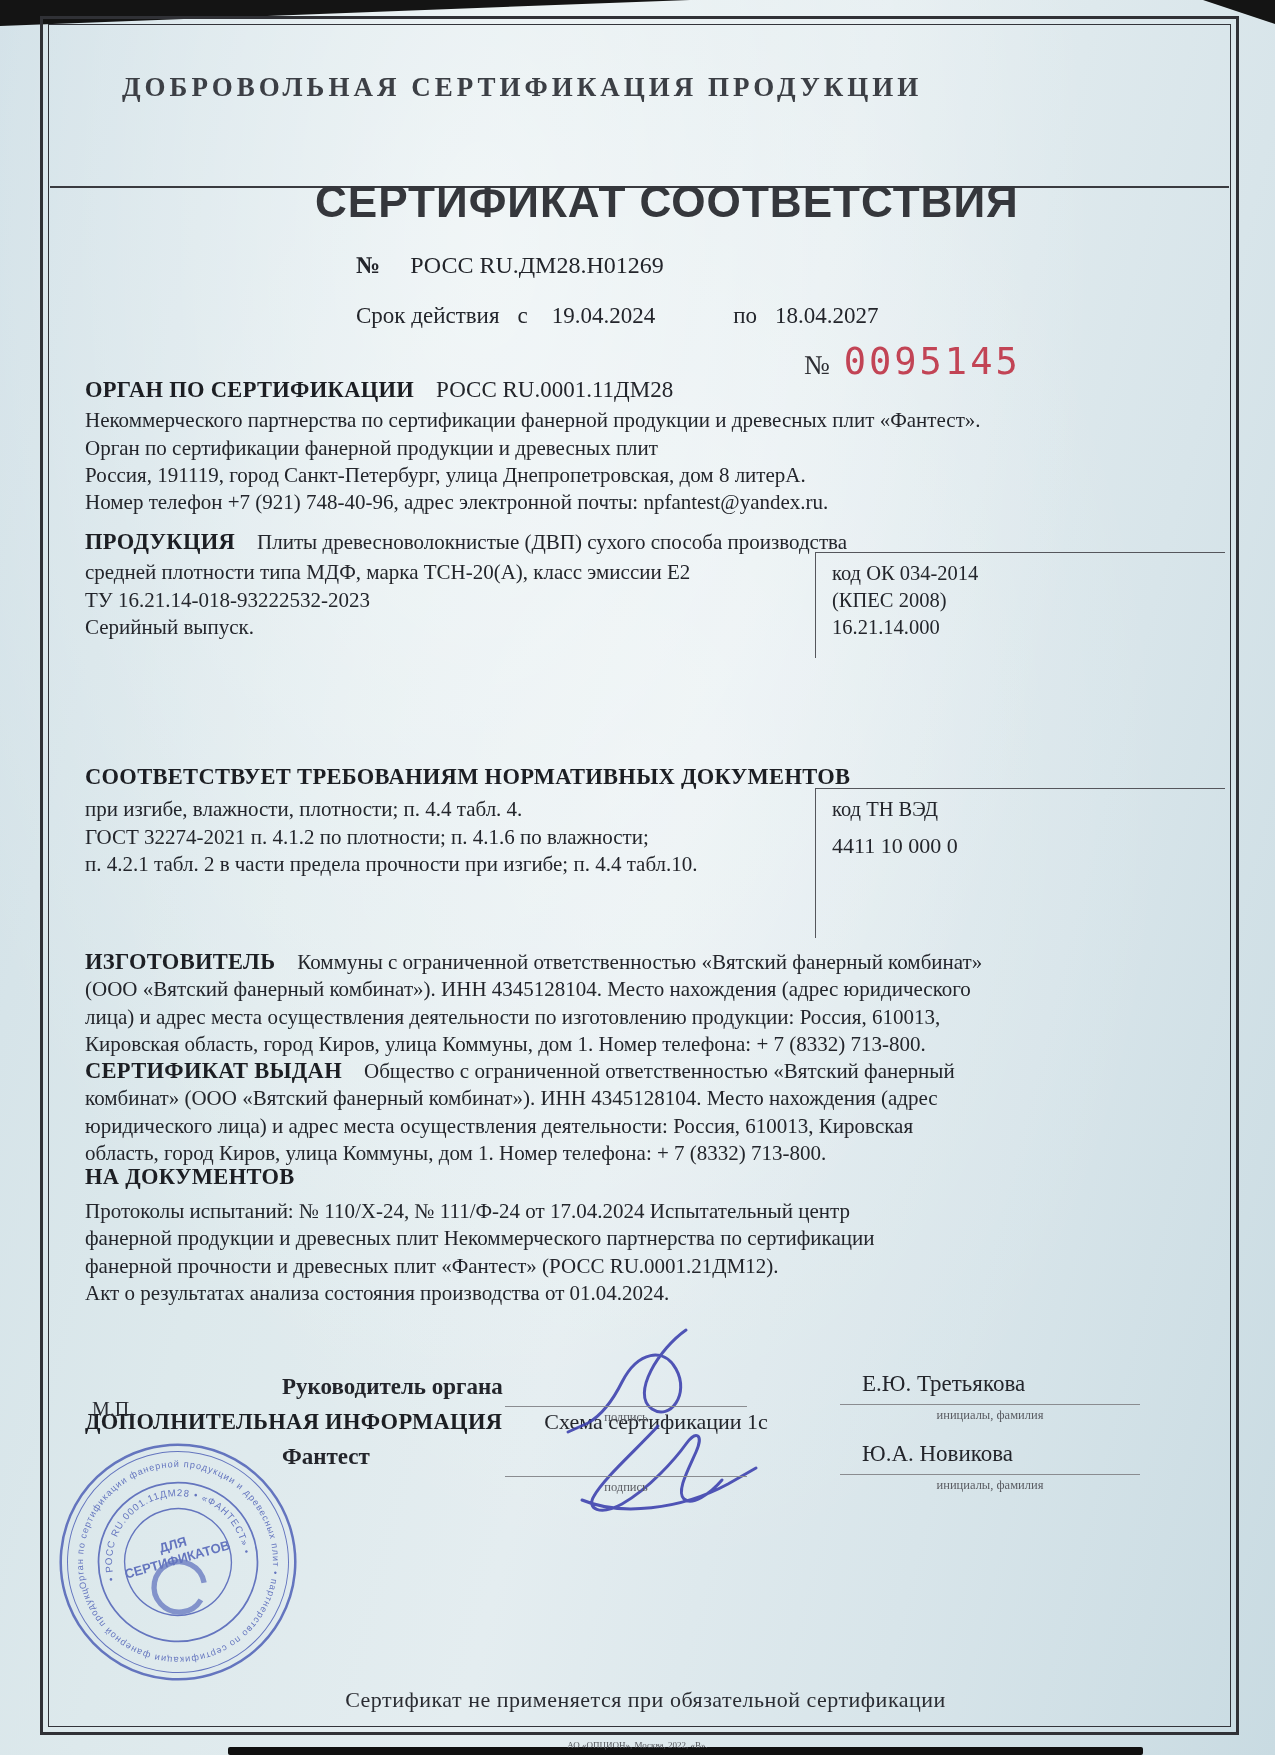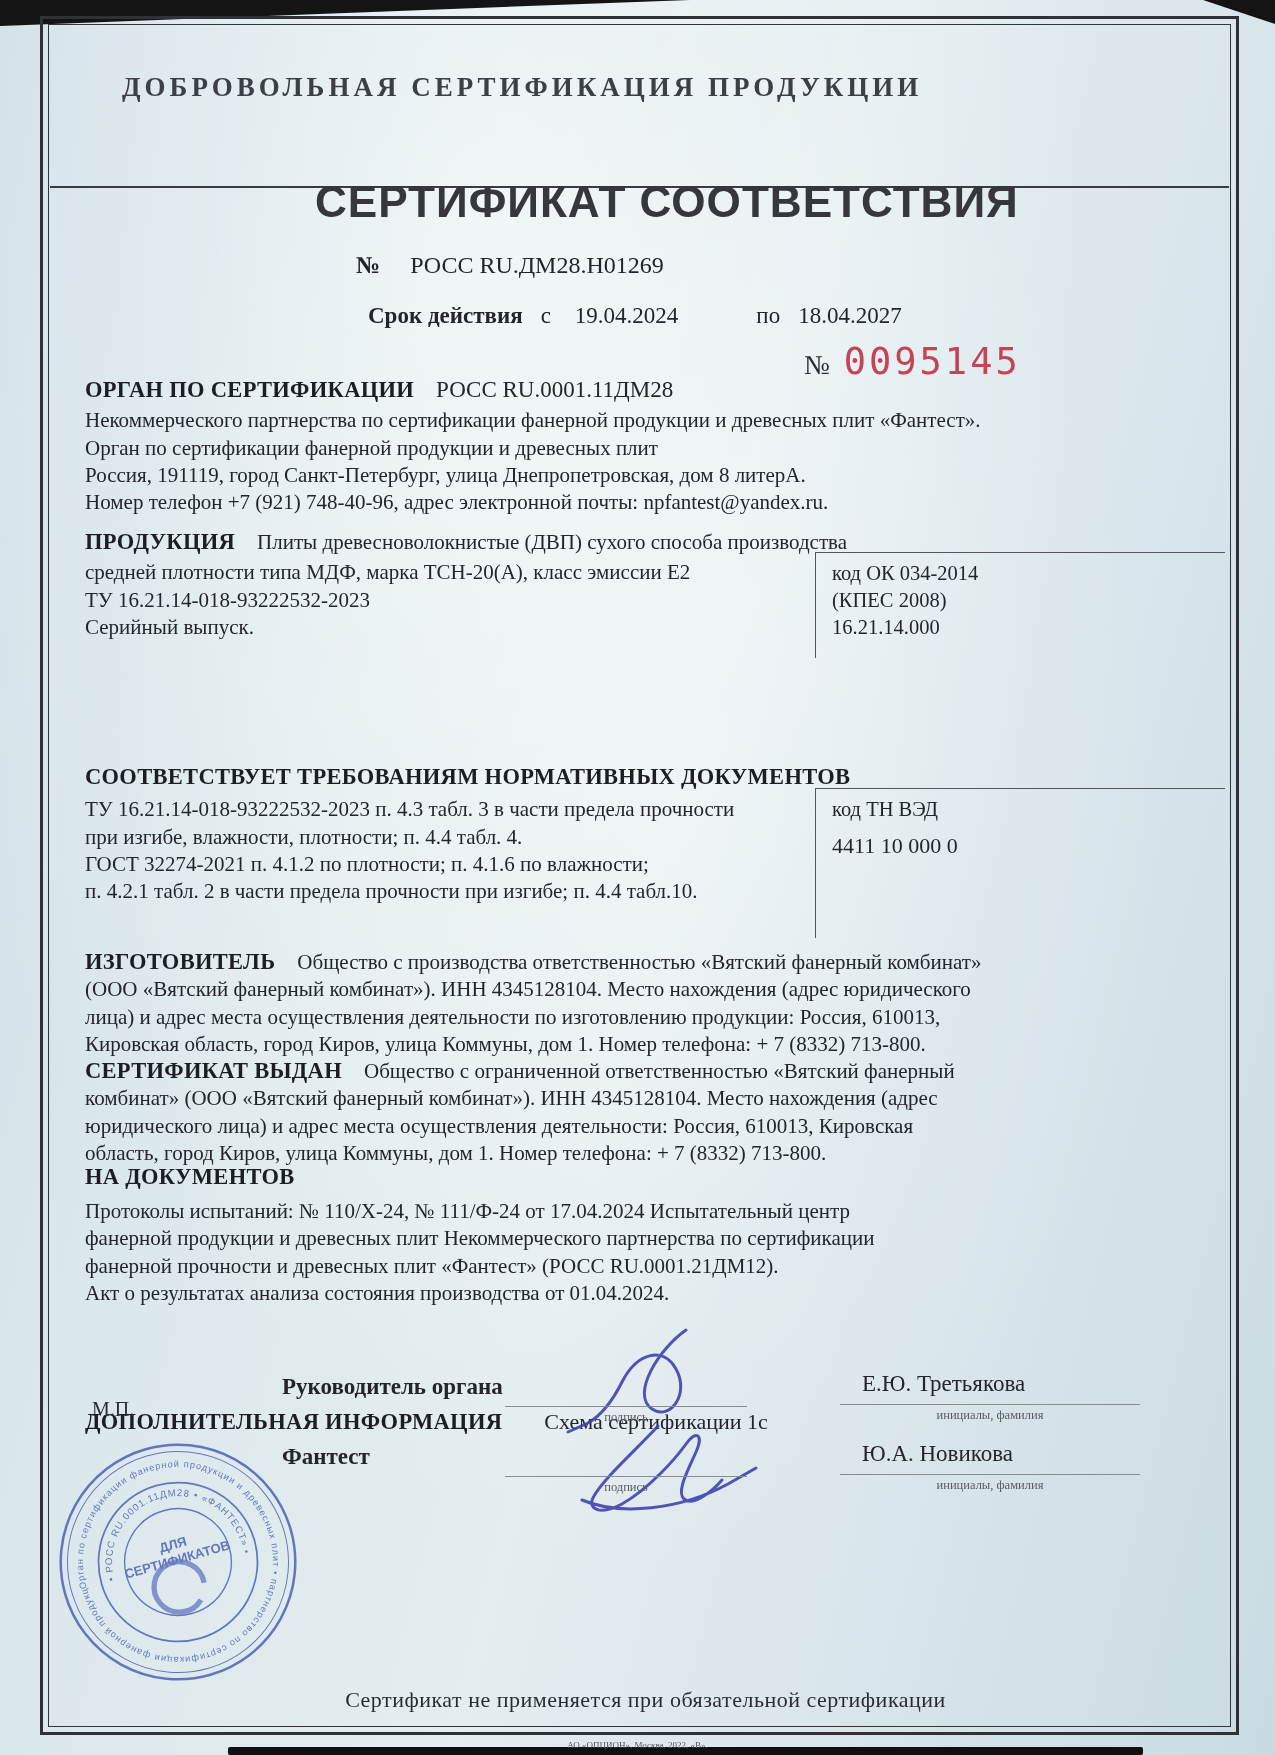--- a/index.html
+++ b/index.html
@@ -24,21 +24,21 @@
   
   .doc-header{position:absolute;left:122px;top:72px;font-size:27px;font-weight:700;letter-spacing:4px;
     color:#3c3f45;white-space:nowrap;}
   .doc-title{position:absolute;left:0;right:0;top:176px;text-align:center;padding-left:60px;
     font-family:"Liberation Sans", sans-serif;font-weight:800;font-size:45px;letter-spacing:1px;
     color:#35373c;transform:scaleX(.98);white-space:nowrap;}
   
   .cert-number{position:absolute;left:356px;top:252px;font-size:24px;white-space:nowrap;}
   .cert-number b{margin-right:30px;}
   .validity{position:absolute;left:356px;top:303px;font-size:23px;white-space:nowrap;}
-  .validity .lbl{font-weight:700;margin-left:12px;}
+  .validity .lbl{font-weight:400;}
   .validity .c{margin-left:18px;}
   .validity .d1{margin-left:24px;}
   .validity .po{margin-left:78px;}
   .validity .d2{margin-left:18px;}
   .blank-no{position:absolute;left:804px;top:340px;display:flex;align-items:baseline;gap:14px;white-space:nowrap;}
   .blank-no .nsign{font-size:27px;color:#2c2d32;}
   .blank-no .digits{font-family:"DejaVu Sans Mono", monospace;font-size:37px;letter-spacing:3px;color:#c24455;}
   
   .block{position:absolute;left:85px;width:1098px;font-size:21px;line-height:27.3px;}
   .block .lines{margin-top:3px;}
@@ -115,35 +115,34 @@
 
   <div class="codebox" style="top:552px;height:106px;">
     <div>код ОК 034-2014</div>
     <div>(КПЕС 2008)</div>
     <div>16.21.14.000</div>
   </div>
 
   <div class="block" style="top:763px;">
     <div class="slabel">СООТВЕТСТВУЕТ ТРЕБОВАНИЯМ НОРМАТИВНЫХ ДОКУМЕНТОВ</div>
     <div class="lines" style="margin-top:6px;">
-      <div>ТУ 16.21.14-018-93222532-2023 п. 4.3 табл. 3 в части предела прочности</div>
       <div>при изгибе, влажности, плотности; п. 4.4 табл. 4.</div>
       <div>ГОСТ 32274-2021 п. 4.1.2 по плотности; п. 4.1.6 по влажности;</div>
       <div>п. 4.2.1 табл. 2 в части предела прочности при изгибе; п. 4.4 табл.10.</div>
     </div>
   </div>
 
   <div class="codebox" style="top:788px;height:150px;">
     <div>код ТН ВЭД</div>
     <div style="margin-top:9px;font-size:22px;">4411 10 000 0</div>
   </div>
 
   <div class="block" style="top:948px;">
     <div>
-      <span class="slabel">ИЗГОТОВИТЕЛЬ</span><span class="inline-intro">Общество с производства ответственностью «Вятский фанерный комбинат»</span>
+      <span class="slabel">ИЗГОТОВИТЕЛЬ</span><span class="inline-intro">Коммуны с ограниченной ответственностью «Вятский фанерный комбинат»</span>
     </div>
     <div>
       <div>(ООО «Вятский фанерный комбинат»). ИНН 4345128104. Место нахождения (адрес юридического</div>
       <div>лица) и адрес места осуществления деятельности по изготовлению продукции: Россия, 610013,</div>
       <div>Кировская область, город Киров, улица Коммуны, дом 1. Номер телефона: + 7 (8332) 713-800.</div>
     </div>
   </div>
 
   <div class="block" style="top:1057px;">
     <div>

